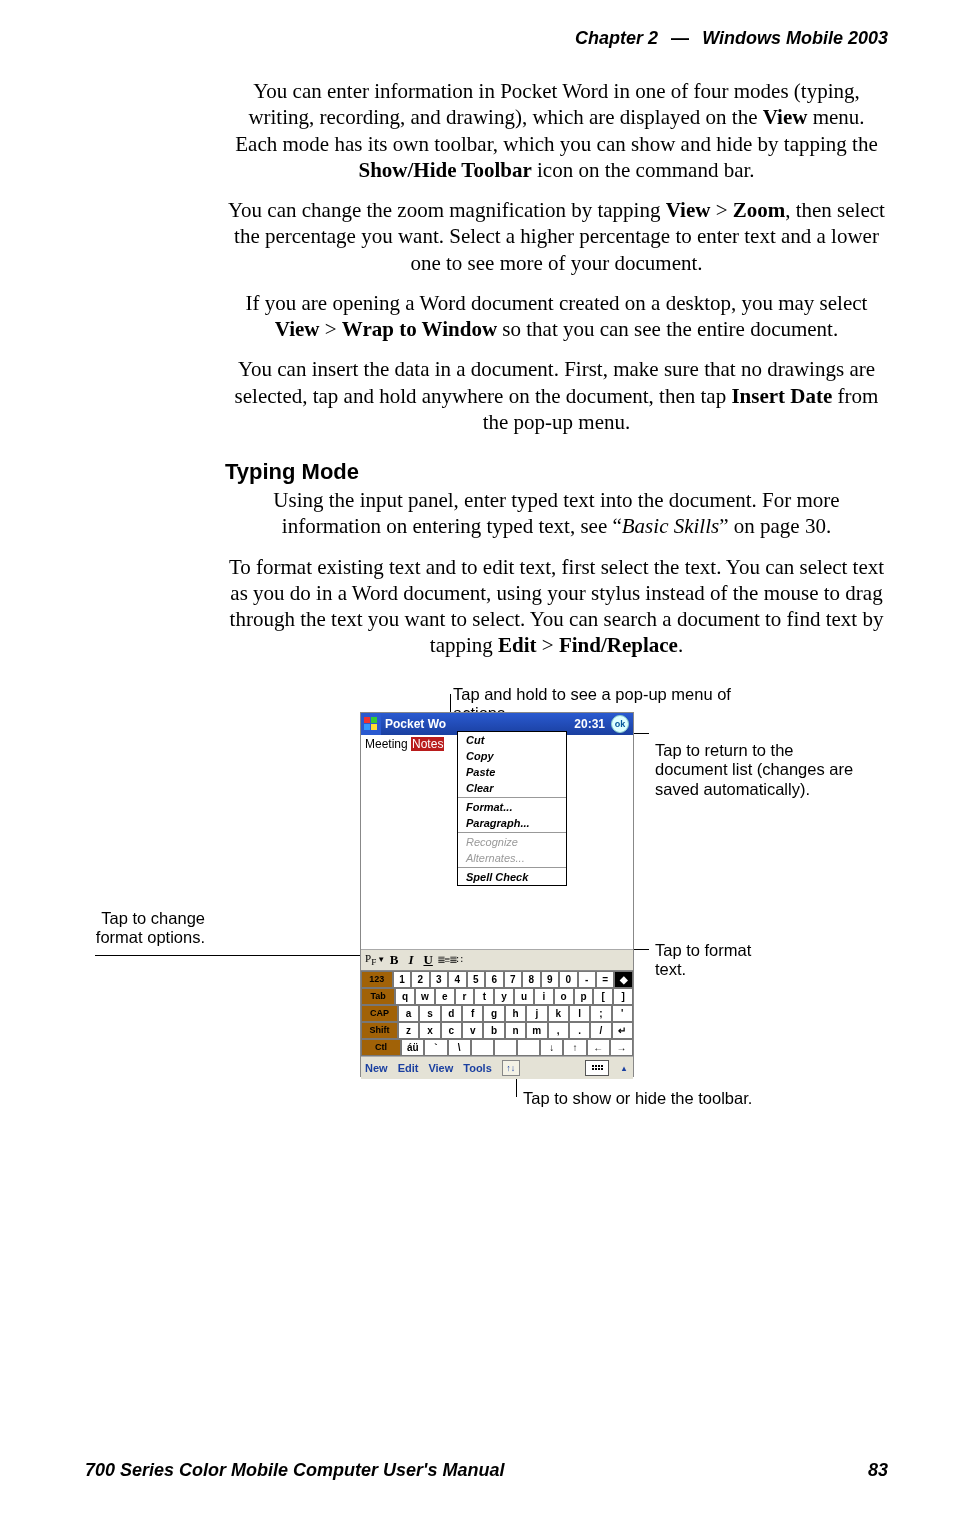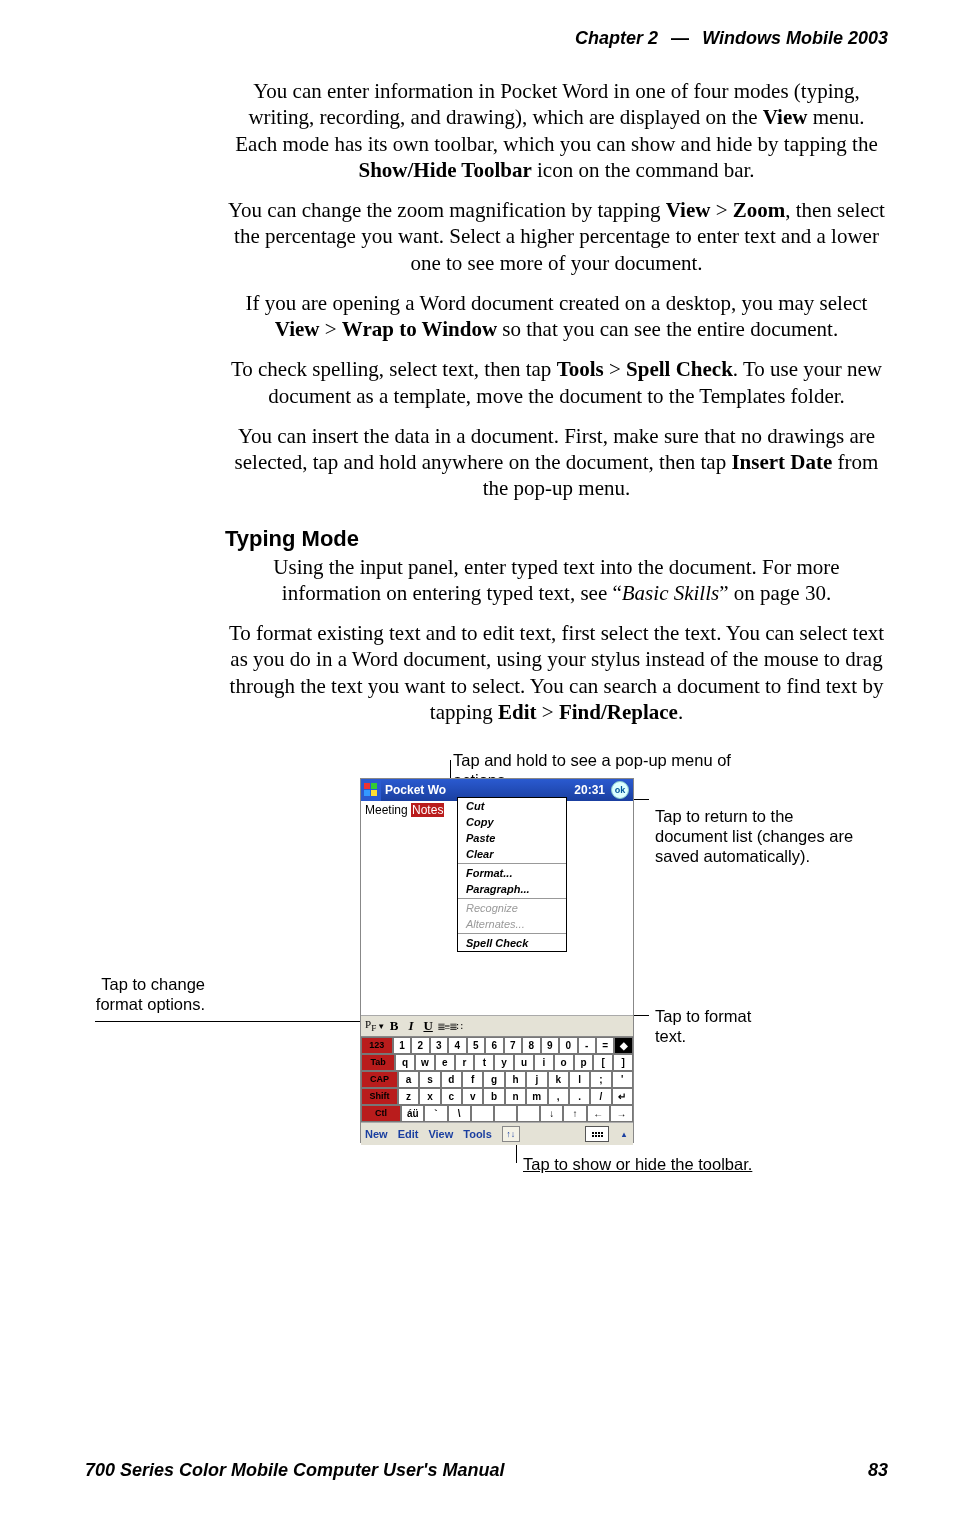--- a/index.html
+++ b/index.html
@@ -183,21 +183,21 @@
     flex: 1;
     text-align: center;
     font-size: 10px;
     line-height: 15px;
     background: #fff;
     font-weight: bold;
   }
   .sip-key.label {
     flex: 1.8;
     font-size: 9px;
-    background: #b91c1c;
+    background: #a16207;
   }
   .sip-key.dark { background: #000; color:#fff; }
 
   
   .menubar {
     height: 22px;
     background: #e4e2d6;
     border-top: 1px solid #aaa;
     display: flex;
     align-items: center;
@@ -258,23 +258,20 @@
     </p>
 
     <p class="para">
       <span>You can change the zoom magnification by tapping </span><span class="bold">View</span><span> &gt; </span><span class="bold">Zoom</span><span>, then select the percentage you want. Select a higher percentage to enter text and a lower one to see more of your document.</span>
     </p>
 
     <p class="para">
       <span>If you are opening a Word document created on a desktop, you may select </span><span class="bold">View</span><span> &gt; </span><span class="bold">Wrap to Window</span><span> so that you can see the entire document.</span>
     </p>
 
-    <p class="para">
-      <span>To check spelling, select text, then tap </span><span class="bold">Tools</span><span> &gt; </span><span class="bold">Spell Check</span><span>. To use your new document as a template, move the document to the Templates folder.</span>
-    </p>
 
     <p class="para">
       <span>You can insert the data in a document. First, make sure that no drawings are selected, tap and hold anywhere on the document, then tap </span><span class="bold">Insert Date</span><span> from the pop-up menu.</span>
     </p>
 
     <h2 class="subhead">Typing Mode</h2>
 
     <p class="para">
       <span>Using the input panel, enter typed text into the document. For more information on entering typed text, see “</span><span class="italic">Basic Skills</span><span>” on page 30.</span>
     </p>
@@ -290,21 +287,21 @@
 
       <div class="callout-text" style="left:560px; top:56px; width:200px;">Tap to return to the document list (changes are saved automatically).</div>
       <div class="callout-line" style="left:530px; top:48px; width:24px; height:1px;"></div>
 
       <div class="callout-text" style="left:-30px; top:224px; width:140px; text-align:right;">Tap to change format options.</div>
       <div class="callout-line" style="left:0px; top:270px; width:270px; height:1px;"></div>
 
       <div class="callout-text" style="left:560px; top:256px;">Tap to format text.</div>
       <div class="callout-line" style="left:480px; top:264px; width:74px; height:1px;"></div>
 
-      <div class="callout-text" style="left:428px; top:404px;text-decoration:underline;">Tap to show or hide the toolbar.</div>
+      <div class="callout-text" style="left:428px; top:404px;">Tap to show or hide the toolbar.</div>
       <div class="callout-line" style="left:421px; top:388px; width:1px; height:24px;"></div>
 
       <div class="device">
         <div class="titlebar">
           <span class="start-flag">
             <svg width="14" height="14" viewBox="0 0 14 14">
                 <rect x="0" y="0" width="6" height="6" fill="#e33"></rect>
                 <rect x="7" y="0" width="6" height="6" fill="#3c3"></rect>
                 <rect x="0" y="7" width="6" height="6" fill="#39f"></rect>
                 <rect x="7" y="7" width="6" height="6" fill="#fd3"></rect>

